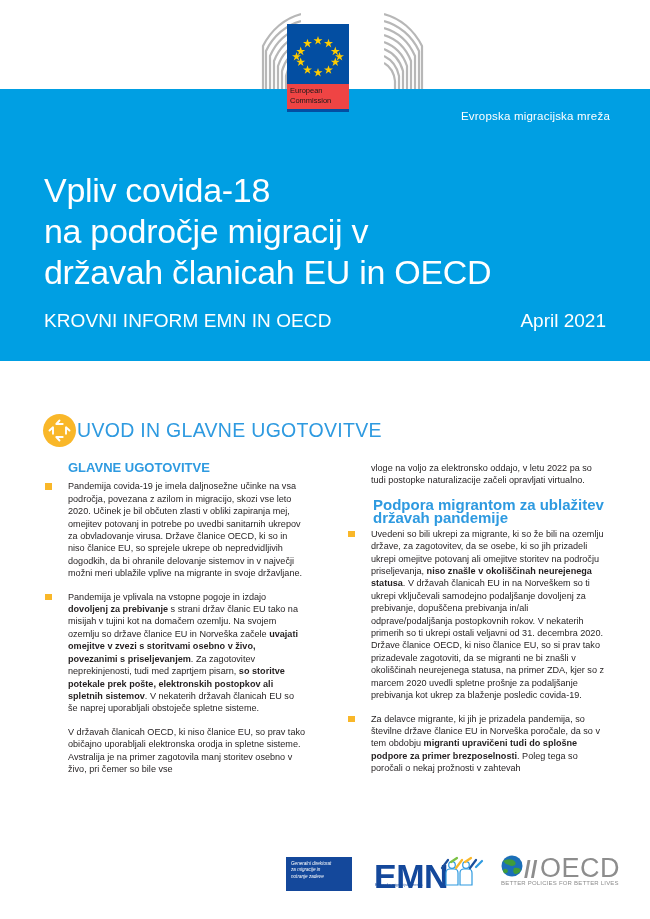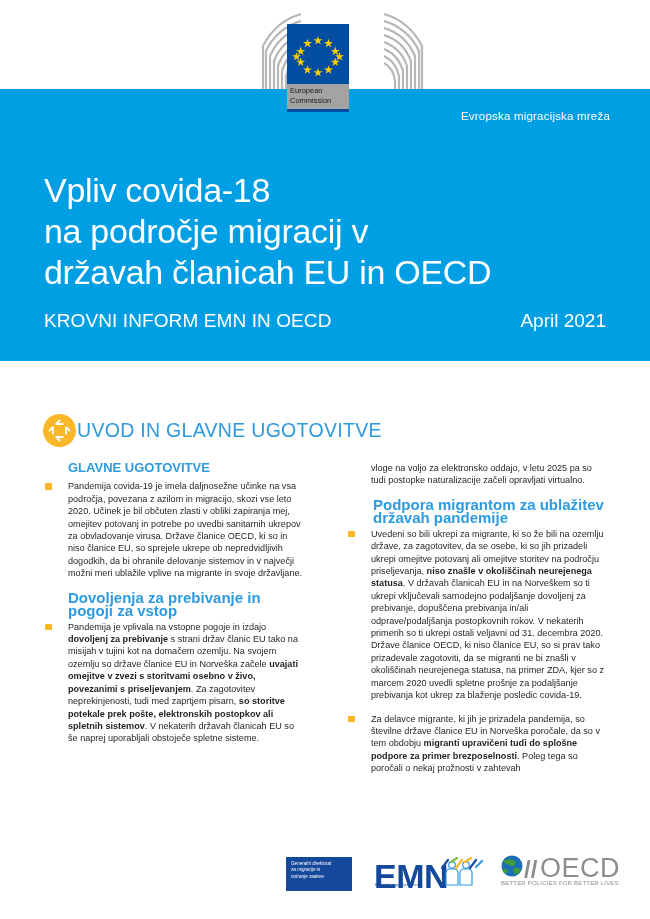--- a/index.html
+++ b/index.html
@@ -51,21 +51,21 @@
     position: absolute;
     left: 0; top: 0;
     width: 62px; height: 60px;
   }
   .ec-logo-caption {
     position: absolute;
     left: 287px;
     top: 84px;
     width: 62px;
     height: 28px;
-    background: #a3a3a3;
+    background: #ef4444;
     border-bottom: 3px solid #034ea2;
     z-index: 3;
     box-sizing: border-box;
     padding: 2px 0 0 3px;
   }
   .ec-logo-caption span {
     display: block;
     font-size: 7.5px;
     line-height: 9.5px;
     color: #1a1a1a;
@@ -375,34 +375,31 @@
 </div>
 
 <div class="col left">
   <div class="glavne-head">GLAVNE UGOTOVITVE</div>
 
   <div class="bullet-item">
     <span class="marker"></span>
     <span>Pandemija covida-19 je imela daljnosežne učinke na vsa področja, povezana z azilom in migracijo, skozi vse leto 2020. Učinek je bil občuten zlasti v obliki zapiranja mej, omejitev potovanj in potrebe po uvedbi sanitarnih ukrepov za obvladovanje virusa. Države članice OECD, ki so in niso članice EU, so sprejele ukrepe ob nepredvidljivih dogodkih, da bi ohranile delovanje sistemov in v največji možni meri ublažile vplive na migrante in svoje državljane.</span>
   </div>
 
-  <div class="sub-head indent">
-    <span>Dovoljenja za prebivanje in</span><br>
-    <span>pogoji za vstop</span>
-  </div>
 
   <div class="bullet-item">
     <span class="marker"></span>
     <span>Pandemija je vplivala na vstopne pogoje in izdajo </span><b>dovoljenj za prebivanje</b><span> s strani držav članic EU tako na misijah v tujini kot na domačem ozemlju. Na svojem ozemlju so države članice EU in Norveška začele </span><b>uvajati omejitve v zvezi s storitvami osebno v živo, povezanimi s priseljevanjem</b><span>. Za zagotovitev neprekinjenosti, tudi med zaprtjem pisarn, </span><b>so storitve potekale prek pošte, elektronskih postopkov ali spletnih sistemov</b><span>. V nekaterih državah članicah EU so še naprej uporabljali obstoječe spletne sisteme.</span>
   </div>
 
+  <div class="para">V državah članicah OECD, ki niso članice EU, so prav tako običajno uporabljali elektronska orodja in spletne sisteme. Avstralija je na primer zagotovila manj storitev osebno v živo, pri čemer so bile vse</div>
 </div>
 
 <div class="col right">
-  <div class="para">vloge na voljo za elektronsko oddajo, v letu 2025 pa so tudi postopke naturalizacije začeli opravljati virtualno.</div>
+  <div class="para">vloge na voljo za elektronsko oddajo, v letu 2022 pa so tudi postopke naturalizacije začeli opravljati virtualno.</div>
 
   <div class="sub-head center-ish">
     <span>Podpora migrantom za ublažitev</span><br>
     <span>državah pandemije</span>
   </div>
 
   <div class="bullet-item">
     <span class="marker"></span>
     <span>Uvedeni so bili ukrepi za migrante, ki so že bili na ozemlju države, za zagotovitev, da se osebe, ki so jih prizadeli ukrepi omejitve potovanj ali omejitve storitev na področju priseljevanja, </span><b>niso znašle v okoliščinah neurejenega statusa</b><span>. V državah članicah EU in na Norveškem so ti ukrepi vključevali samodejno podaljšanje dovoljenj za prebivanje, dopuščena prebivanja in/ali odprave/podaljšanja postopkovnih rokov. V nekaterih primerih so ti ukrepi ostali veljavni od 31. decembra 2020. Države članice OECD, ki niso članice EU, so si prav tako prizadevale zagotoviti, da se migranti ne bi znašli v okoliščinah neurejenega statusa, na primer ZDA, kjer so z marcem 2020 uvedli spletne prošnje za podaljšanje prebivanja kot ukrep za blaženje posledic covida-19.</span>
   </div>

